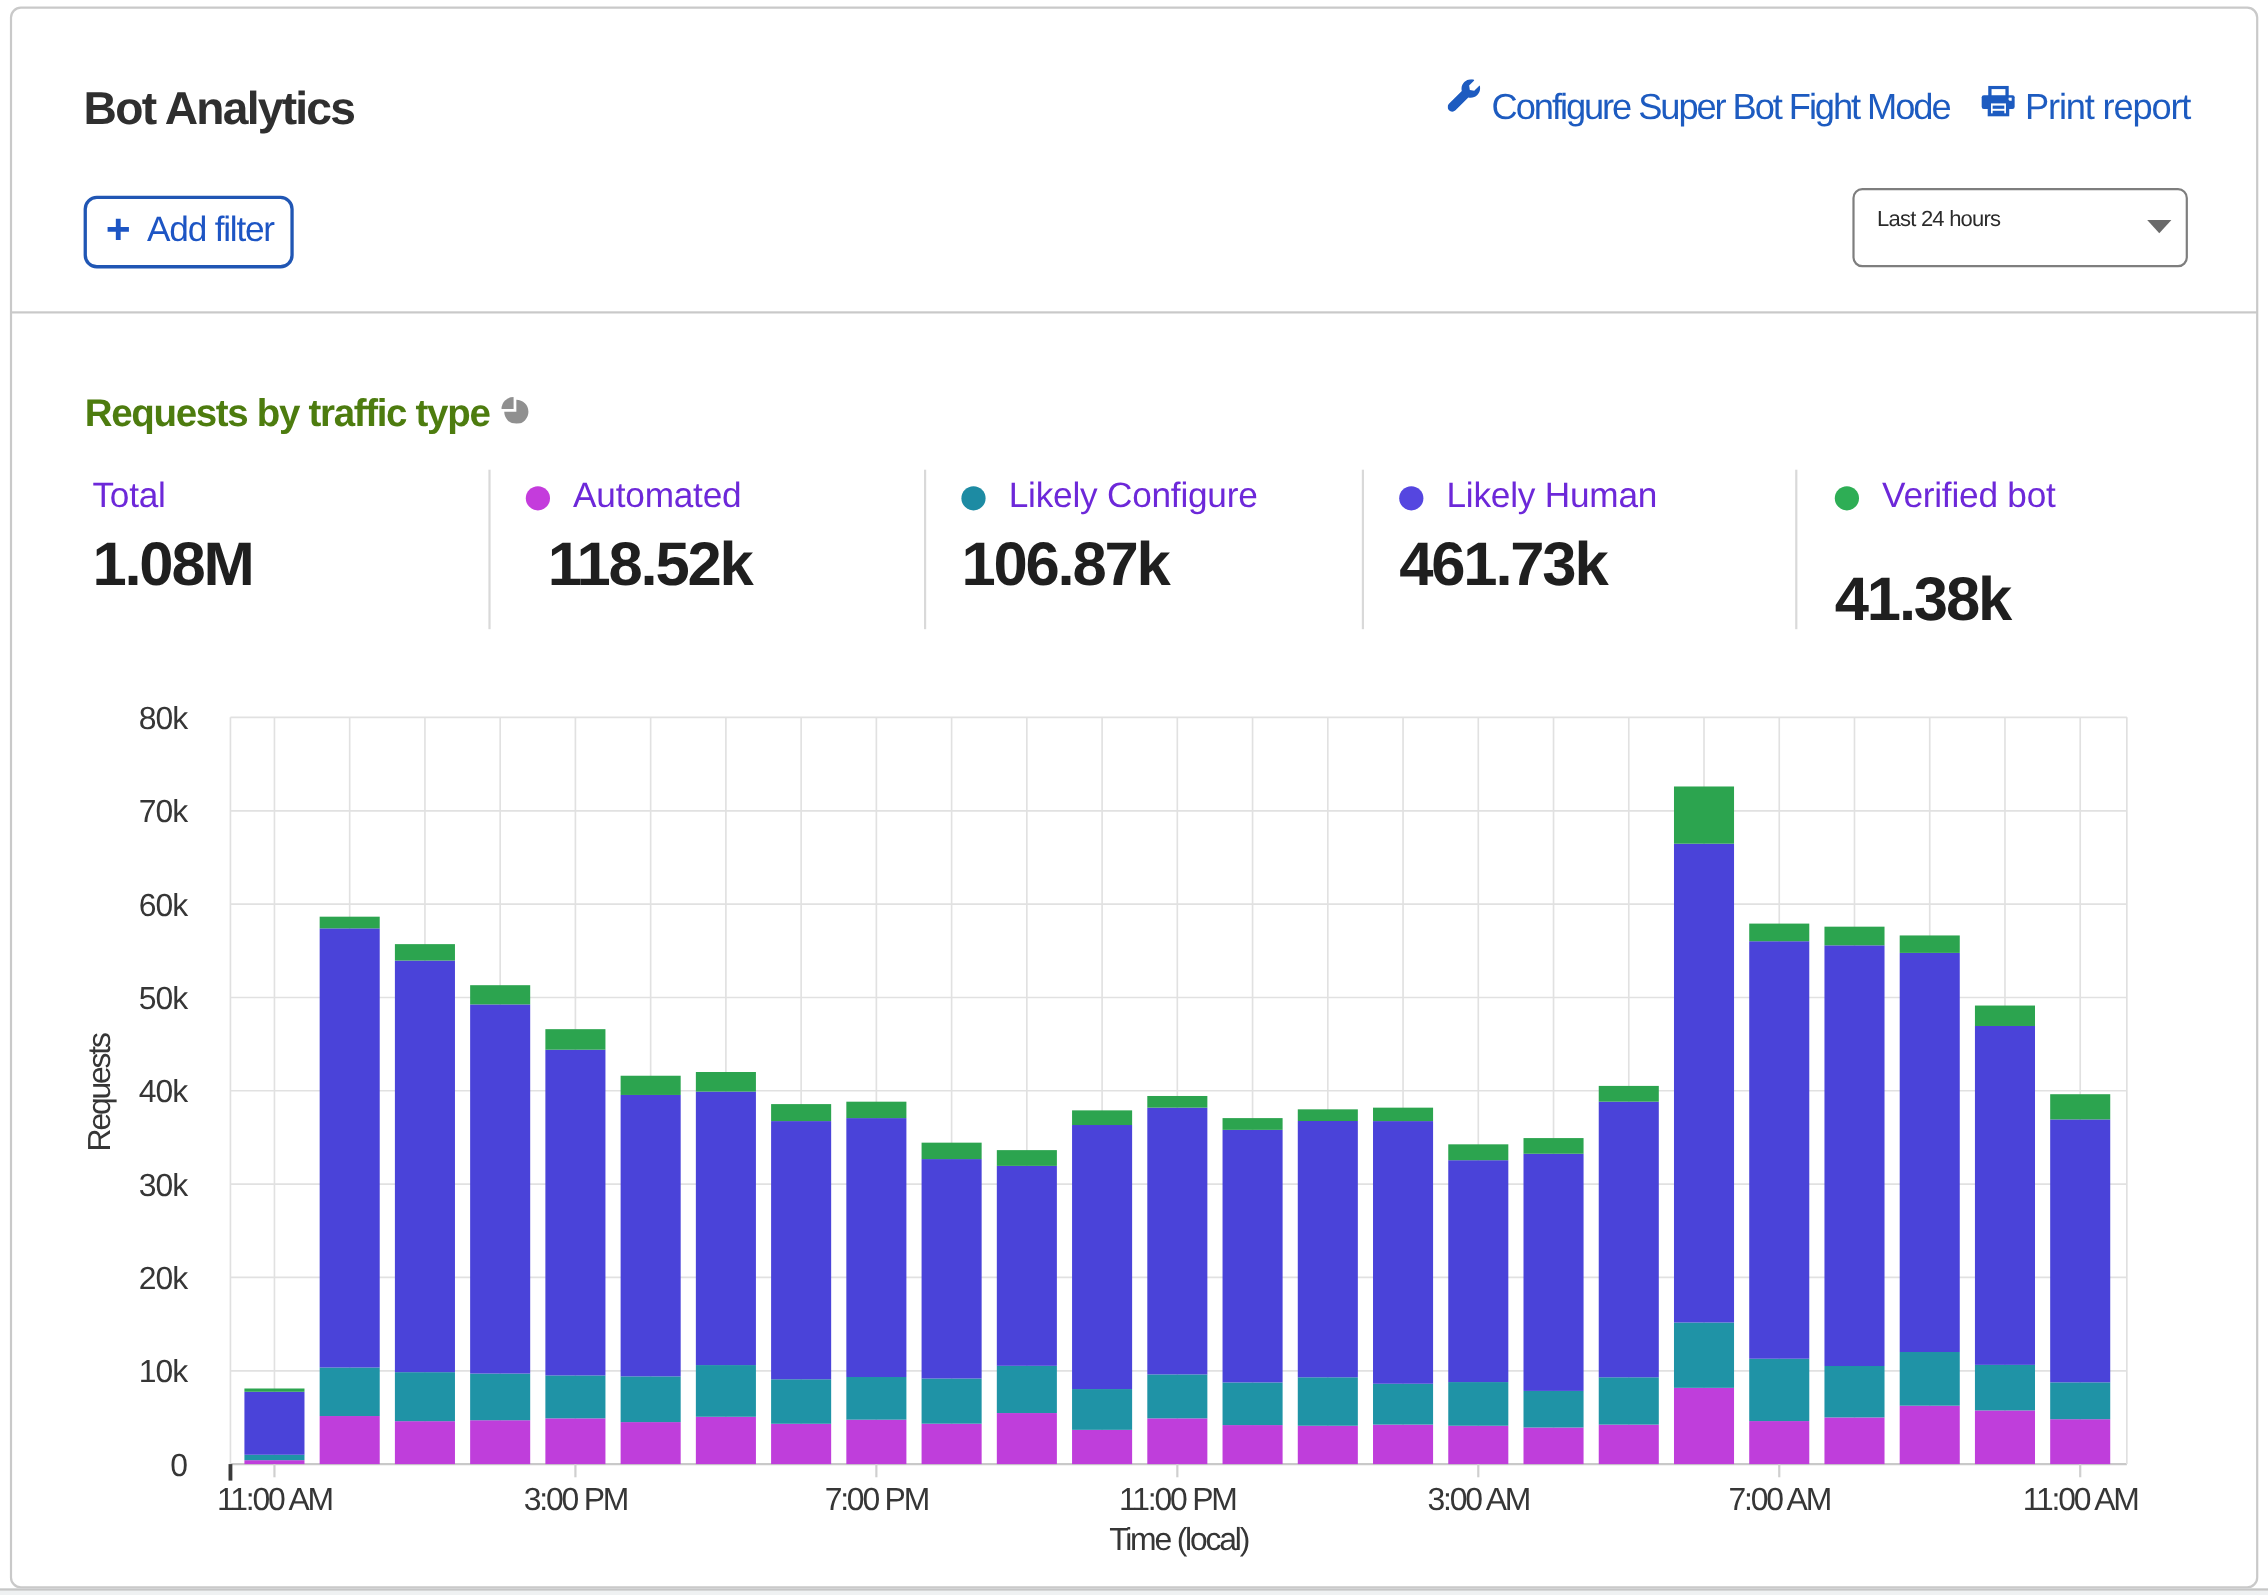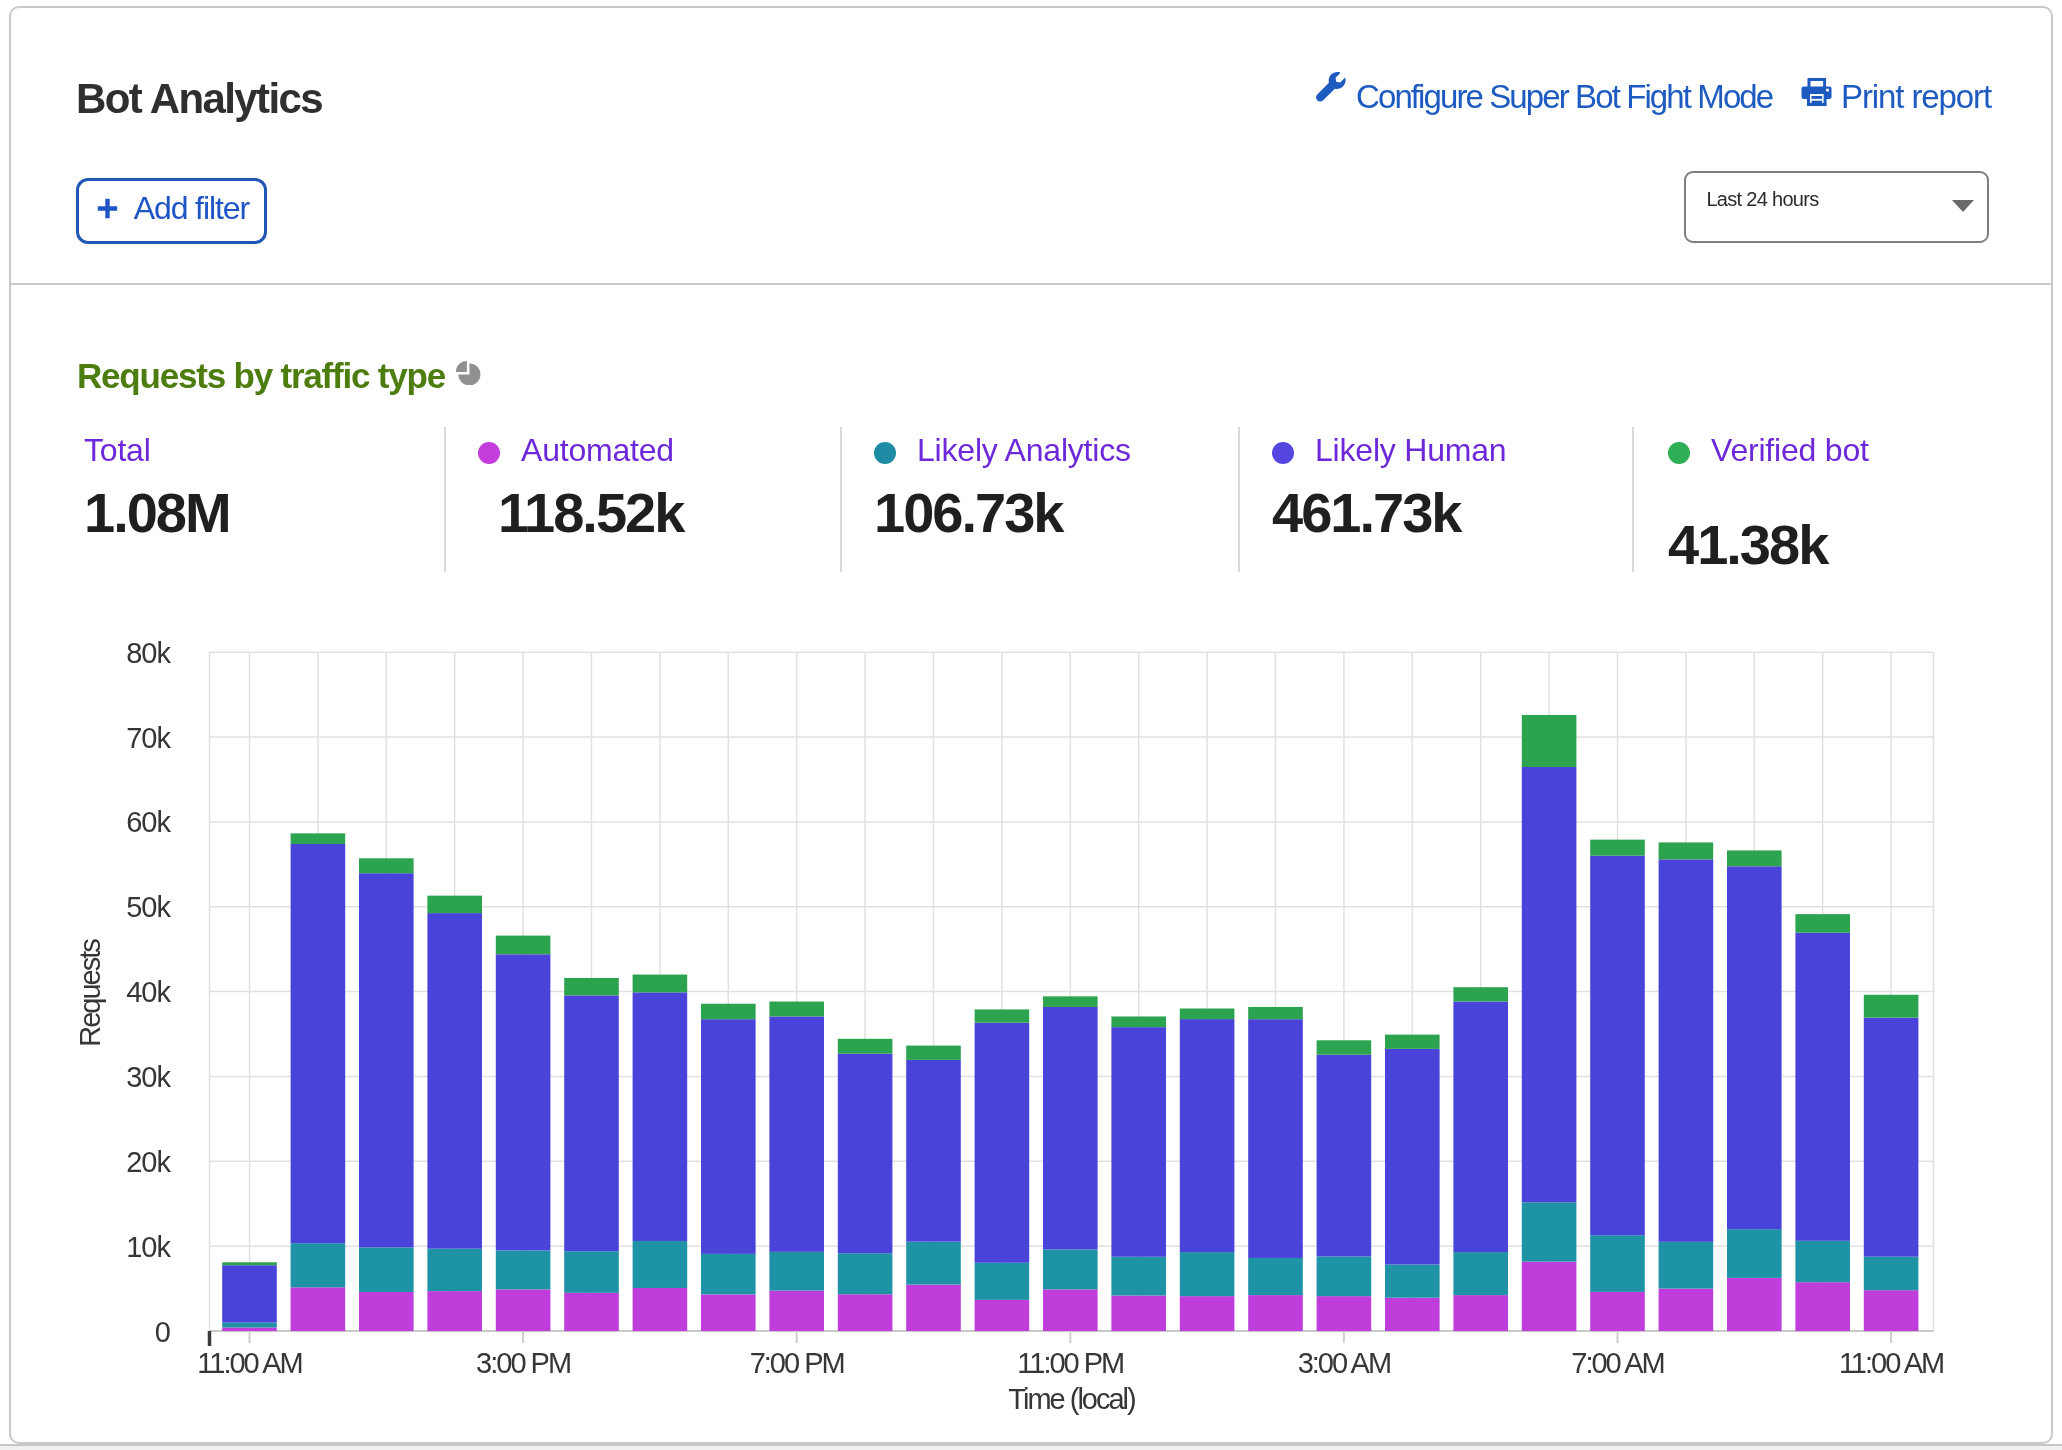--- a/index.html
+++ b/index.html
@@ -49,22 +49,22 @@
 <svg class="abs" style="left:455px;top:359px" width="26" height="26" viewBox="0 0 26 26">
     <path d="M14.4 15.4 L14.4 4.4 A11 11 0 1 1 3.4 15.4 Z" fill="#909090"></path>
     <path d="M11.9 12.9 L0.9 12.9 A11 11 0 0 1 11.9 1.9 Z" fill="#909090"></path>
   </svg>
 <div class="abs statlab" style="left:84px;">Total</div>
 <div class="abs statval" style="left:84px;">1.08M</div>
 <div class="abs dot" style="left:478px;background:#c43cdc"></div>
 <div class="abs statlab" style="left:521px;">Automated</div>
 <div class="abs statval" style="left:498px;">118.52k</div>
 <div class="abs dot" style="left:874px;background:#1d8ba3"></div>
-<div class="abs statlab" style="left:917px;">Likely Analytics</div>
-<div class="abs statval" style="left:874px;">106.73k</div>
+<div class="abs statlab" style="left:917px;">Likely Configure</div>
+<div class="abs statval" style="left:874px;">106.87k</div>
 <div class="abs dot" style="left:1272px;background:#5546e0"></div>
 <div class="abs statlab" style="left:1315px;">Likely Human</div>
 <div class="abs statval" style="left:1272px;">461.73k</div>
 <div class="abs dot" style="left:1668px;background:#2eae55"></div>
 <div class="abs statlab" style="left:1711px;">Verified bot</div>
 <div class="abs statval" style="left:1668px;margin-top:32px;">41.38k</div>
 <div class="abs vdiv" style="left:444px;"></div>
 <div class="abs vdiv" style="left:840px;"></div>
 <div class="abs vdiv" style="left:1238px;"></div>
 <div class="abs vdiv" style="left:1632px;"></div>

